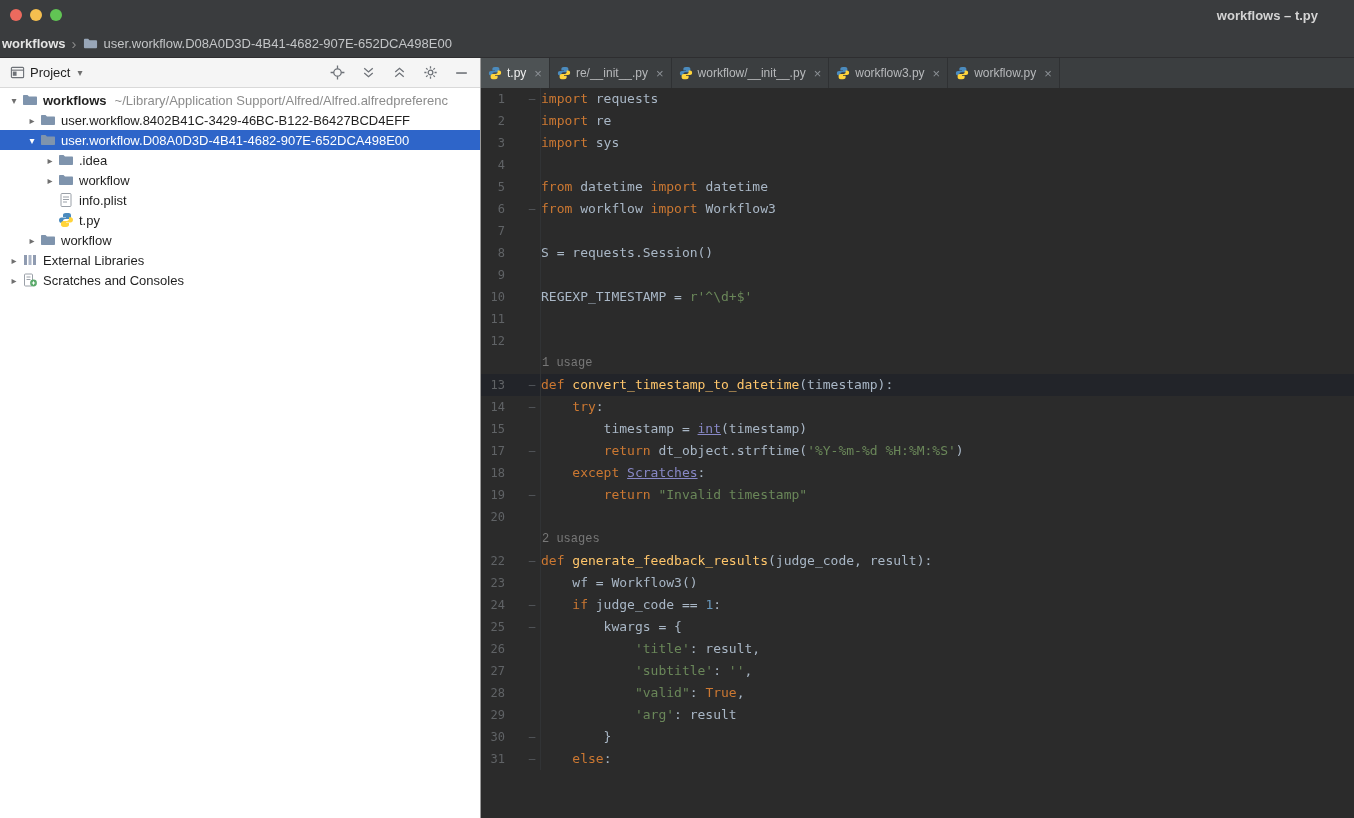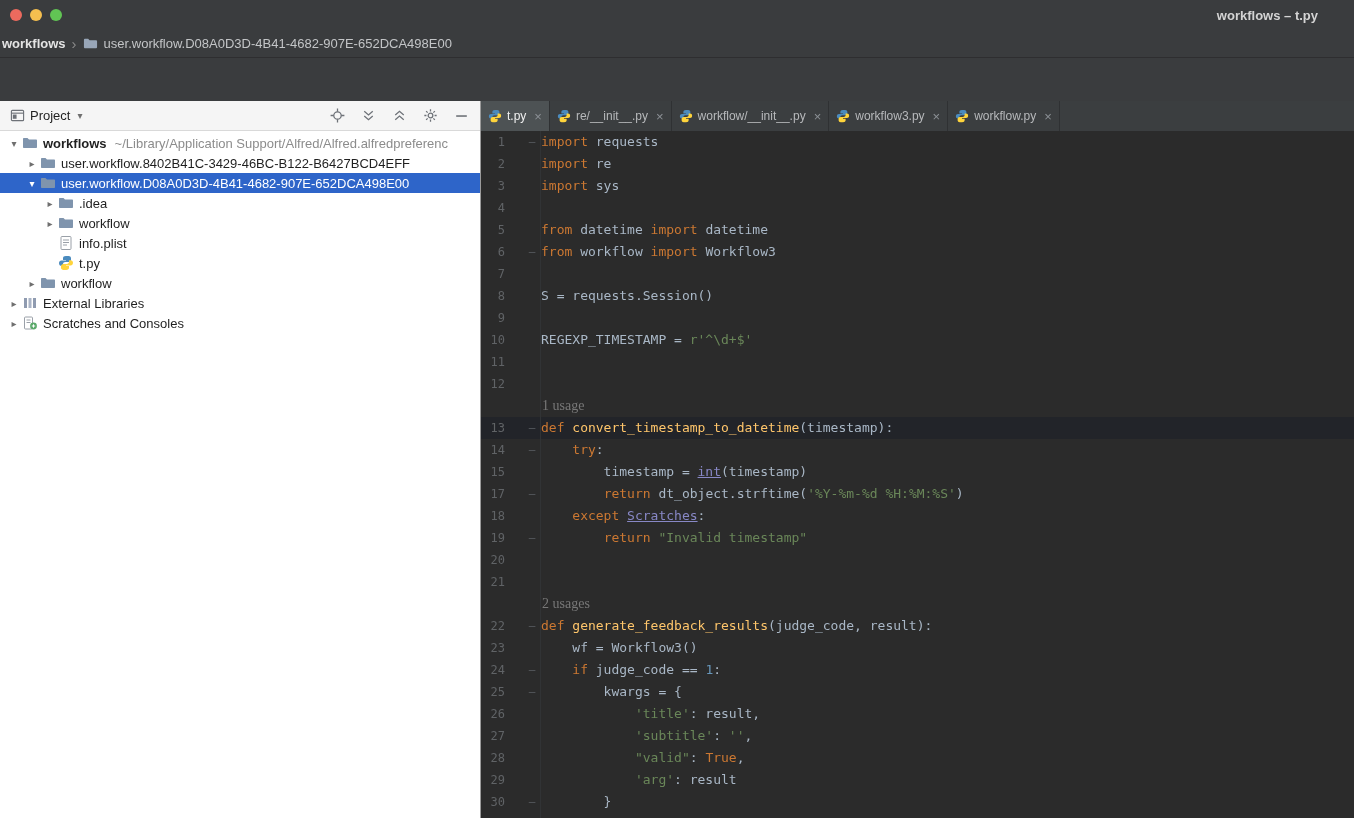--- a/index.html
+++ b/index.html
@@ -16,21 +16,21 @@
 
   
   .navbar { flex:0 0 28px; display:flex; align-items:center; gap:6px; padding:0 8px 0 2px;
             background:#3a3c3e; border-bottom:1px solid #2e2e30; font-size:13px; color:#c3c5c7; }
   .crumb.bold { font-weight:bold; color:#e4e4e4; }
   .crumb-sep { color:#8a8a8a; font-size:15px; line-height:1; }
   .mini-icon { width:15px; height:15px; display:inline-flex; }
   .mini-icon svg{ width:100%; height:100%; }
 
   
-  .main { flex:1; display:flex; min-height:0;margin-top:43px; }
+  .main { flex:1; display:flex; min-height:0; }
 
   
   .panel { flex:0 0 481px; display:flex; flex-direction:column; background:#ffffff; border-right:1px solid #9b9b9b; min-width:0; }
   .panel-header { flex:0 0 30px; display:flex; align-items:center; gap:5px; padding:0 10px 0 10px;
                   background:#f5f5f5; border-bottom:1px solid #d9d9d9; font-size:13px; color:#1f1f1f; }
   .ph-icon { width:15px; height:15px; display:inline-flex; }
   .ph-icon svg{ width:100%; height:100%; }
   .ph-chev { color:#6f6f6f; font-size:10px; margin-left:2px; }
   .ph-spacer { flex:1; }
   .hbtn { width:17px; height:17px; display:inline-flex; margin-left:9px; }
@@ -57,21 +57,21 @@
   .tab-close { color:#8c9196; font-size:13px; margin-left:3px; }
 
   
   .code-area { flex:1; overflow:hidden; font-family:"DejaVu Sans Mono", monospace; font-size:13px; line-height:22px; }
   .crow { display:flex; height:22px; white-space:pre; }
   .crow.current { background:#222429; }
   .gut { flex:0 0 60px; display:flex; color:#606366; font-size:12px; border-right:1px solid #313335; }
   .lnum { flex:0 0 24px; text-align:right; }
   .fold { margin-left:auto; width:16px; text-align:center; color:#5d6066; font-size:11px; }
   .codetext { flex:1; color:#a9b7c6; }
-  .inlay { color:#787878; font-size:14px; font-family:Liberation Serif, serif; padding-left:1px; }
+  .inlay { color:#787878; font-size:12px; font-family:Liberation Mono, monospace; padding-left:1px; }
 
   .tok-kw { color:#cc7832; }
   .tok-fn { color:#ffc66b;text-align:center; }
   .tok-str{ color:#6a8759; }
   .tok-num{ color:#6897bb; }
   .tok-bi { color:#8888c6;text-decoration:underline; }
   .tok-pl { color:#a9b7c6; }
 </style>
 </head>
 <body>
@@ -310,21 +310,20 @@
             <div class="crow"><span class="gut"><span class="lnum">11</span><span class="fold"></span></span><span class="codetext"></span></div>
             <div class="crow"><span class="gut"><span class="lnum">12</span><span class="fold"></span></span><span class="codetext"></span></div>
             <div class="crow inlayrow"><span class="gut"></span><span class="inlay">1 usage</span></div>
             <div class="crow current"><span class="gut"><span class="lnum">13</span><span class="fold">–</span></span><span class="codetext"><span class="tok-kw">def </span><span class="tok-fn">convert_timestamp_to_datetime</span><span class="tok-pl">(timestamp):</span></span></div>
             <div class="crow"><span class="gut"><span class="lnum">14</span><span class="fold">–</span></span><span class="codetext"><span class="tok-pl">    </span><span class="tok-kw">try</span><span class="tok-pl">:</span></span></div>
             <div class="crow"><span class="gut"><span class="lnum">15</span><span class="fold"></span></span><span class="codetext"><span class="tok-pl">        timestamp = </span><span class="tok-bi">int</span><span class="tok-pl">(timestamp)</span></span></div>
             <div class="crow"><span class="gut"><span class="lnum">17</span><span class="fold">–</span></span><span class="codetext"><span class="tok-pl">        </span><span class="tok-kw">return</span><span class="tok-pl"> dt_object.strftime(</span><span class="tok-str">'%Y-%m-%d %H:%M:%S'</span><span class="tok-pl">)</span></span></div>
             <div class="crow"><span class="gut"><span class="lnum">18</span><span class="fold"></span></span><span class="codetext"><span class="tok-pl">    </span><span class="tok-kw">except </span><span class="tok-bi">Scratches</span><span class="tok-pl">:</span></span></div>
             <div class="crow"><span class="gut"><span class="lnum">19</span><span class="fold">–</span></span><span class="codetext"><span class="tok-pl">        </span><span class="tok-kw">return </span><span class="tok-str">"Invalid timestamp"</span></span></div>
             <div class="crow"><span class="gut"><span class="lnum">20</span><span class="fold"></span></span><span class="codetext"></span></div>
-            <div class="crow"><span class="gut"><span class="lnum">21</span><span class="fold"></span></span><span class="codetext"></span></div>
             <div class="crow inlayrow"><span class="gut"></span><span class="inlay">2 usages</span></div>
             <div class="crow"><span class="gut"><span class="lnum">22</span><span class="fold">–</span></span><span class="codetext"><span class="tok-kw">def </span><span class="tok-fn">generate_feedback_results</span><span class="tok-pl">(judge_code, result):</span></span></div>
             <div class="crow"><span class="gut"><span class="lnum">23</span><span class="fold"></span></span><span class="codetext"><span class="tok-pl">    wf = Workflow3()</span></span></div>
             <div class="crow"><span class="gut"><span class="lnum">24</span><span class="fold">–</span></span><span class="codetext"><span class="tok-pl">    </span><span class="tok-kw">if</span><span class="tok-pl"> judge_code == </span><span class="tok-num">1</span><span class="tok-pl">:</span></span></div>
             <div class="crow"><span class="gut"><span class="lnum">25</span><span class="fold">–</span></span><span class="codetext"><span class="tok-pl">        kwargs = {</span></span></div>
             <div class="crow"><span class="gut"><span class="lnum">26</span><span class="fold"></span></span><span class="codetext"><span class="tok-pl">            </span><span class="tok-str">'title'</span><span class="tok-pl">: result,</span></span></div>
             <div class="crow"><span class="gut"><span class="lnum">27</span><span class="fold"></span></span><span class="codetext"><span class="tok-pl">            </span><span class="tok-str">'subtitle'</span><span class="tok-pl">: </span><span class="tok-str">''</span><span class="tok-pl">,</span></span></div>
             <div class="crow"><span class="gut"><span class="lnum">28</span><span class="fold"></span></span><span class="codetext"><span class="tok-pl">            </span><span class="tok-str">"valid"</span><span class="tok-pl">: </span><span class="tok-kw">True</span><span class="tok-pl">,</span></span></div>
             <div class="crow"><span class="gut"><span class="lnum">29</span><span class="fold"></span></span><span class="codetext"><span class="tok-pl">            </span><span class="tok-str">'arg'</span><span class="tok-pl">: result</span></span></div>
             <div class="crow"><span class="gut"><span class="lnum">30</span><span class="fold">–</span></span><span class="codetext"><span class="tok-pl">        }</span></span></div>

